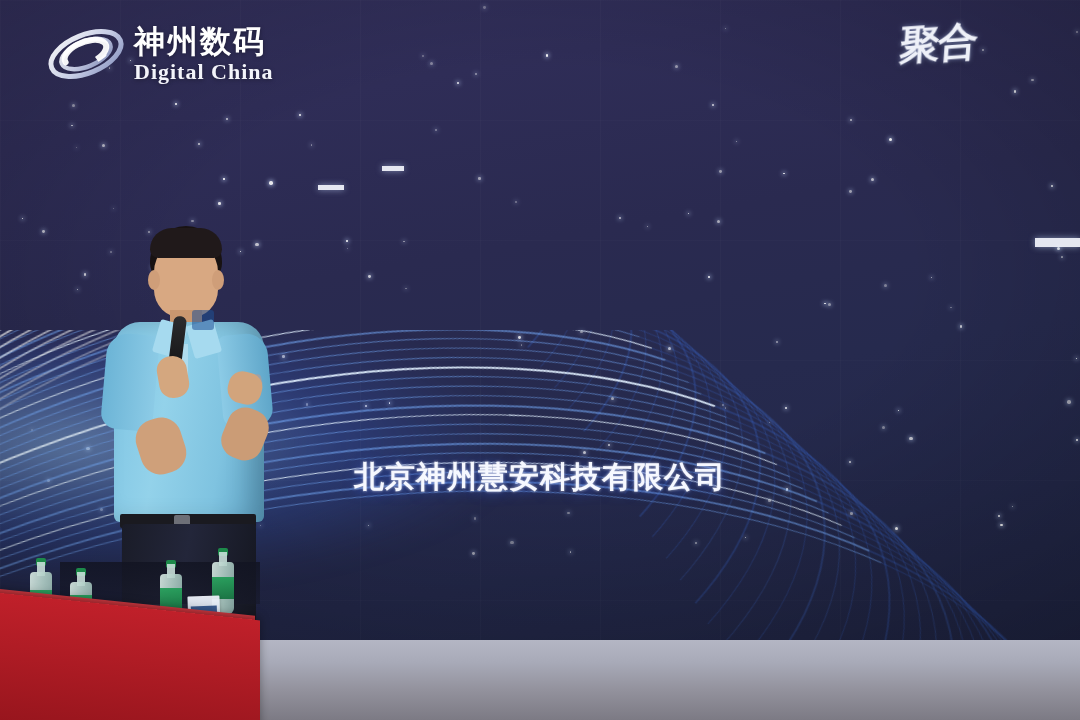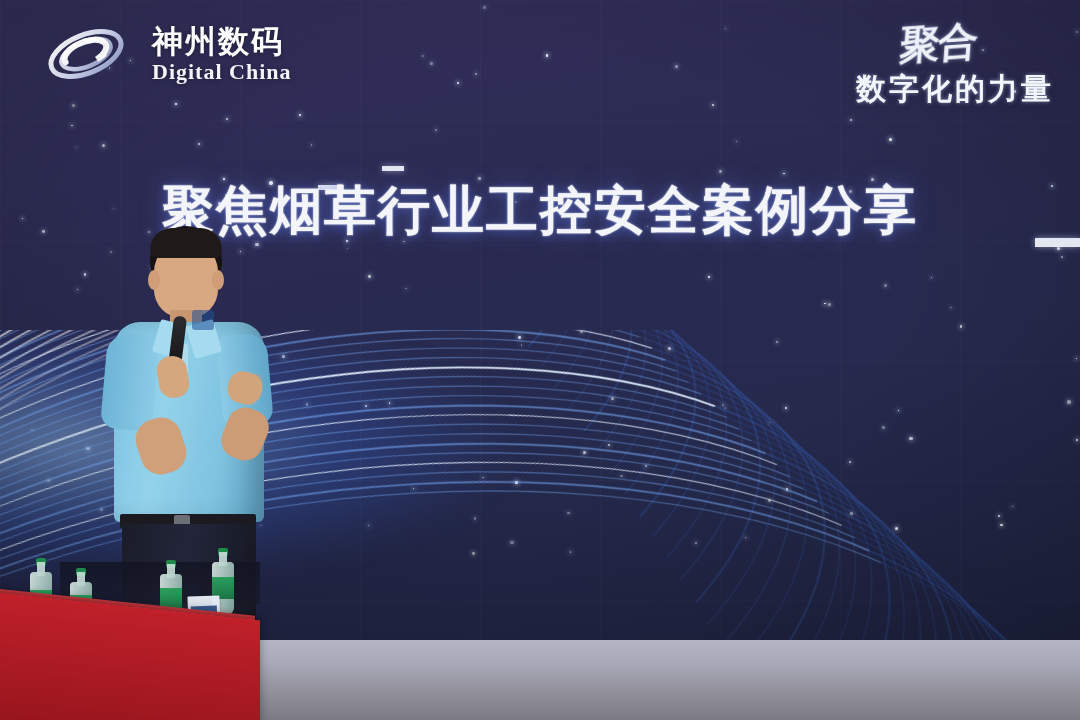--- a/index.html
+++ b/index.html
@@ -129,21 +129,21 @@
     background: rgba(245,247,255,0.92);
     box-shadow: 0 0 6px rgba(200,220,255,0.55);
   }
 
   
   .brand-left {
     position: absolute;
     left: 44px; top: 14px;
     display: flex;
     align-items: center;
-    gap: 24px;
+    gap: 6px;
   }
   .dc-mark {
     width: 84px; height: 80px;
     position: relative;
   }
   .dc-text { line-height: 1; }
   .dc-cn {
     font-family: "DejaVu Sans", "Liberation Sans", sans-serif;
     font-size: 31px;
     font-weight: 700;
@@ -560,24 +560,23 @@
         </svg>
       </div>
       <div class="dc-text">
         <div class="dc-cn">神州数码</div>
         <div class="dc-en">Digital China</div>
       </div>
     </div>
 
     <div class="brand-right">
       <div class="br-calli">聚合</div>
-      <div class="br-sub">数字化的力量</div>
     </div>
 
-    <div class="slide-title">聚焦烟草行业工控安全案例分享</div>
+    <div class="slide-company">北京神州慧安科技有限公司</div>
   </div>
 
   <div class="floor-edge"></div>
   <div class="stage-floor"></div>
 
   <div class="presenter">
     <div class="p-hair"></div>
     <div class="p-head"></div>
     <div class="p-hair-front"></div>
     <div class="p-ear-l"></div>

